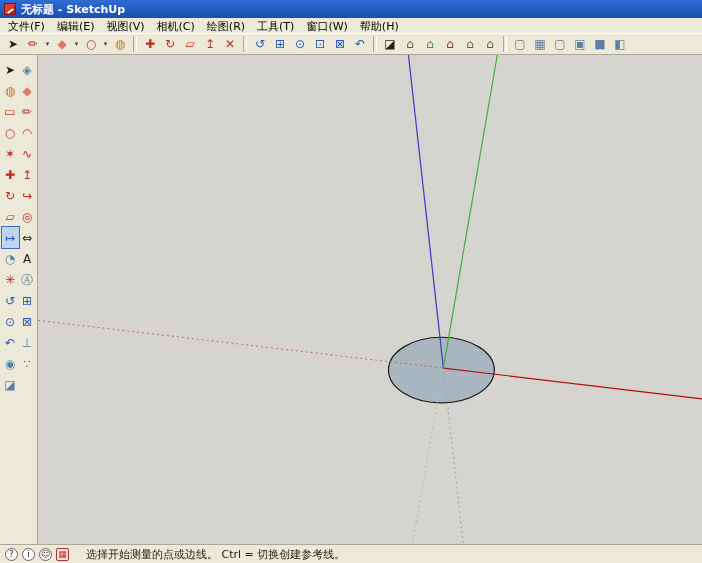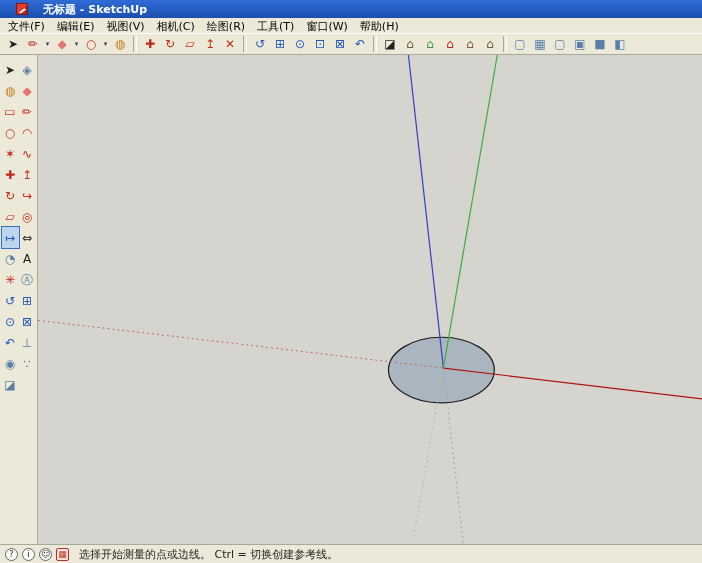--- a/index.html
+++ b/index.html
@@ -5,21 +5,21 @@
   html,body{margin:0;padding:0;}
   body{
     width:702px;height:563px;overflow:hidden;
     font-family:"DejaVu Sans","Liberation Sans",sans-serif;
     background:#d4d0c8;font-size:11px;
   }
   .window{width:702px;height:563px;display:flex;flex-direction:column;background:#ece9d8;}
 
   
   .titlebar{height:18px;flex:0 0 18px;background:linear-gradient(to bottom,#2f6cd6,#1b4fae);
-    color:#fff;display:flex;align-items:center;gap:15px;padding:0 16px;font-weight:bold;}
+    color:#fff;display:flex;align-items:center;gap:5px;padding:0 4px;font-weight:bold;}
   .app-icon{width:12px;height:12px;background:linear-gradient(135deg,#e33b2e 60%,#b1251c 60%);
     border:1px solid #7d1812;box-sizing:border-box;position:relative;}
   .app-icon::after{content:"";position:absolute;left:2px;top:6px;width:7px;height:2px;background:#fff;transform:rotate(-35deg);}
 
   
   .menubar{height:15px;flex:0 0 15px;background:#ece9d8;display:flex;align-items:flex-start;padding-left:2px;color:#000;}
   .menu-item{padding:1px 6px;cursor:default;}
 
   
   .toolbar{height:20px;flex:0 0 20px;background:#ece9d8;border-top:1px solid #fff;
@@ -42,21 +42,21 @@
 
   .canvas{flex:1;position:relative;}
   .canvas svg{position:absolute;left:0;top:0;width:100%;height:100%;display:block;}
 
   
   .statusbar{height:18px;flex:0 0 18px;background:#ece9d8;border-top:1px solid #aca899;
     display:flex;align-items:center;gap:4px;padding:0 5px;color:#222;}
   .sicon{width:13px;height:13px;border-radius:50%;border:1px solid #666;background:#fbfbf8;
     display:flex;align-items:center;justify-content:center;font-size:9px;color:#333;box-sizing:border-box;}
   .sicon.flat{border-radius:2px;border:1px solid #a33;color:#c23b22;background:#f6e2d8;}
-  .status-msg{margin-left:6px;}
+  .status-msg{margin-left:13px;}
 </style>
 </head>
 <body>
 
 <div class="window">
 
   <div class="titlebar">
     <span class="app-icon"></span>
     <span>无标题 - SketchUp</span>
   </div>

